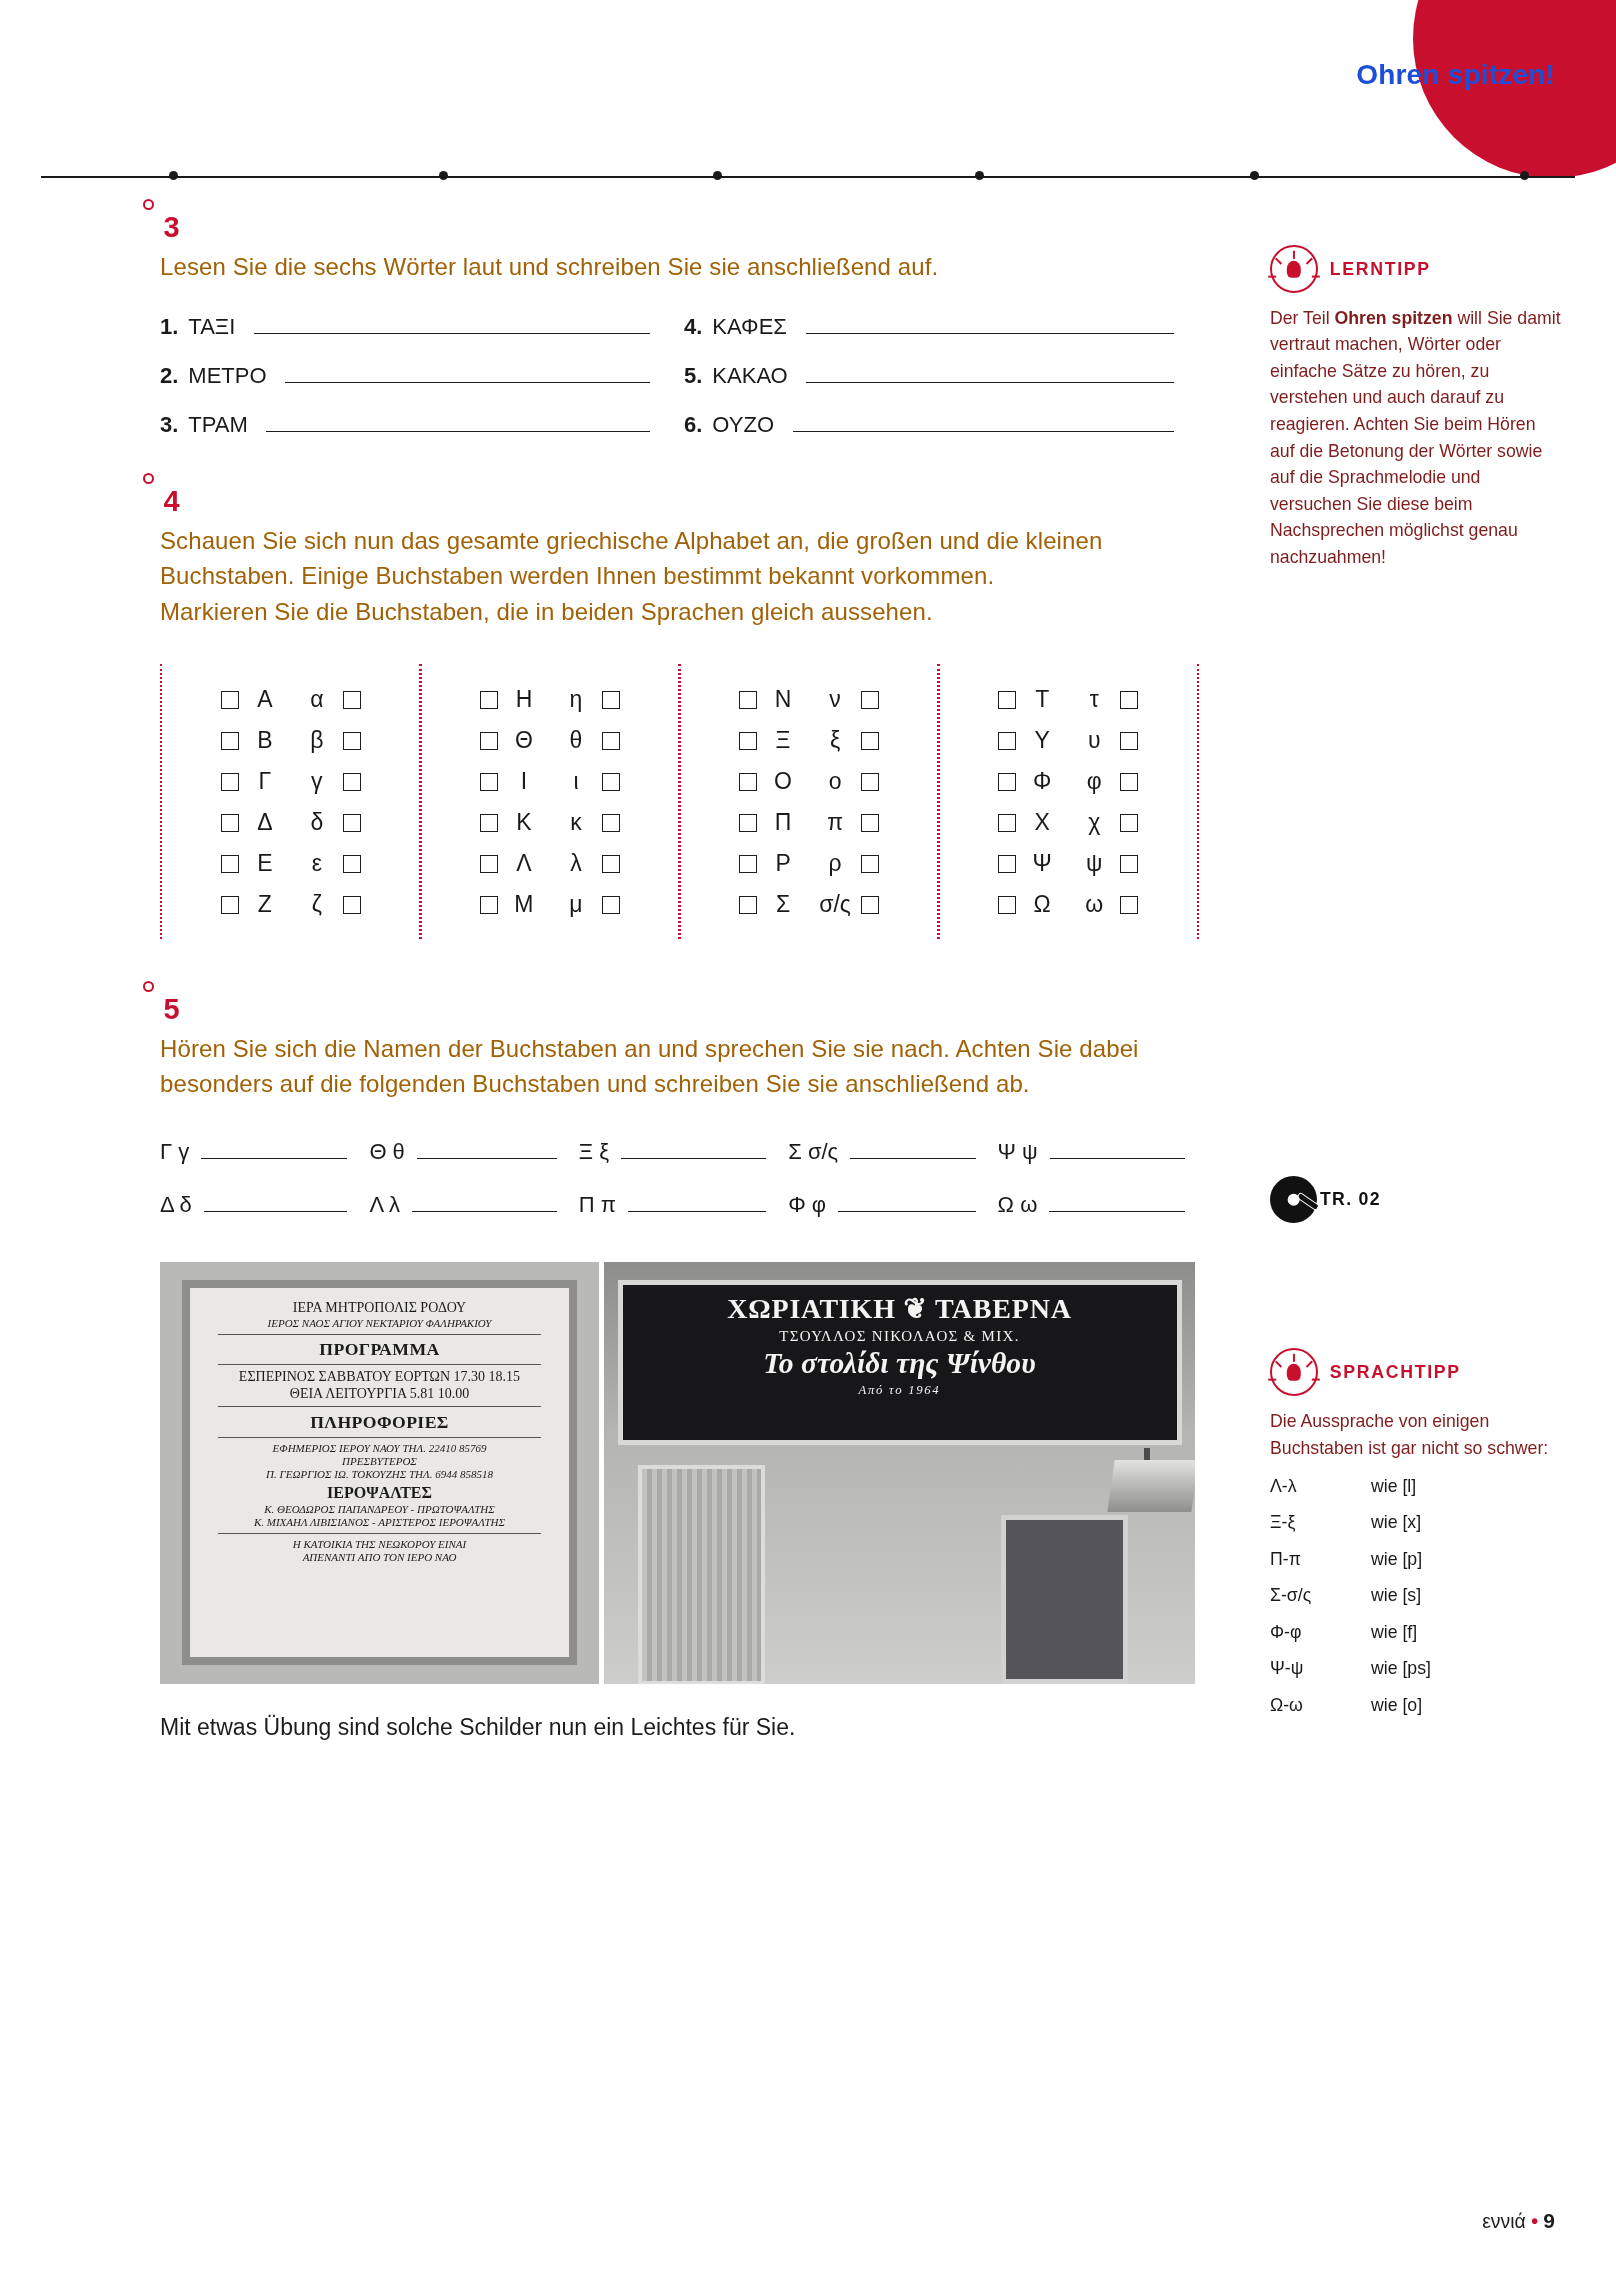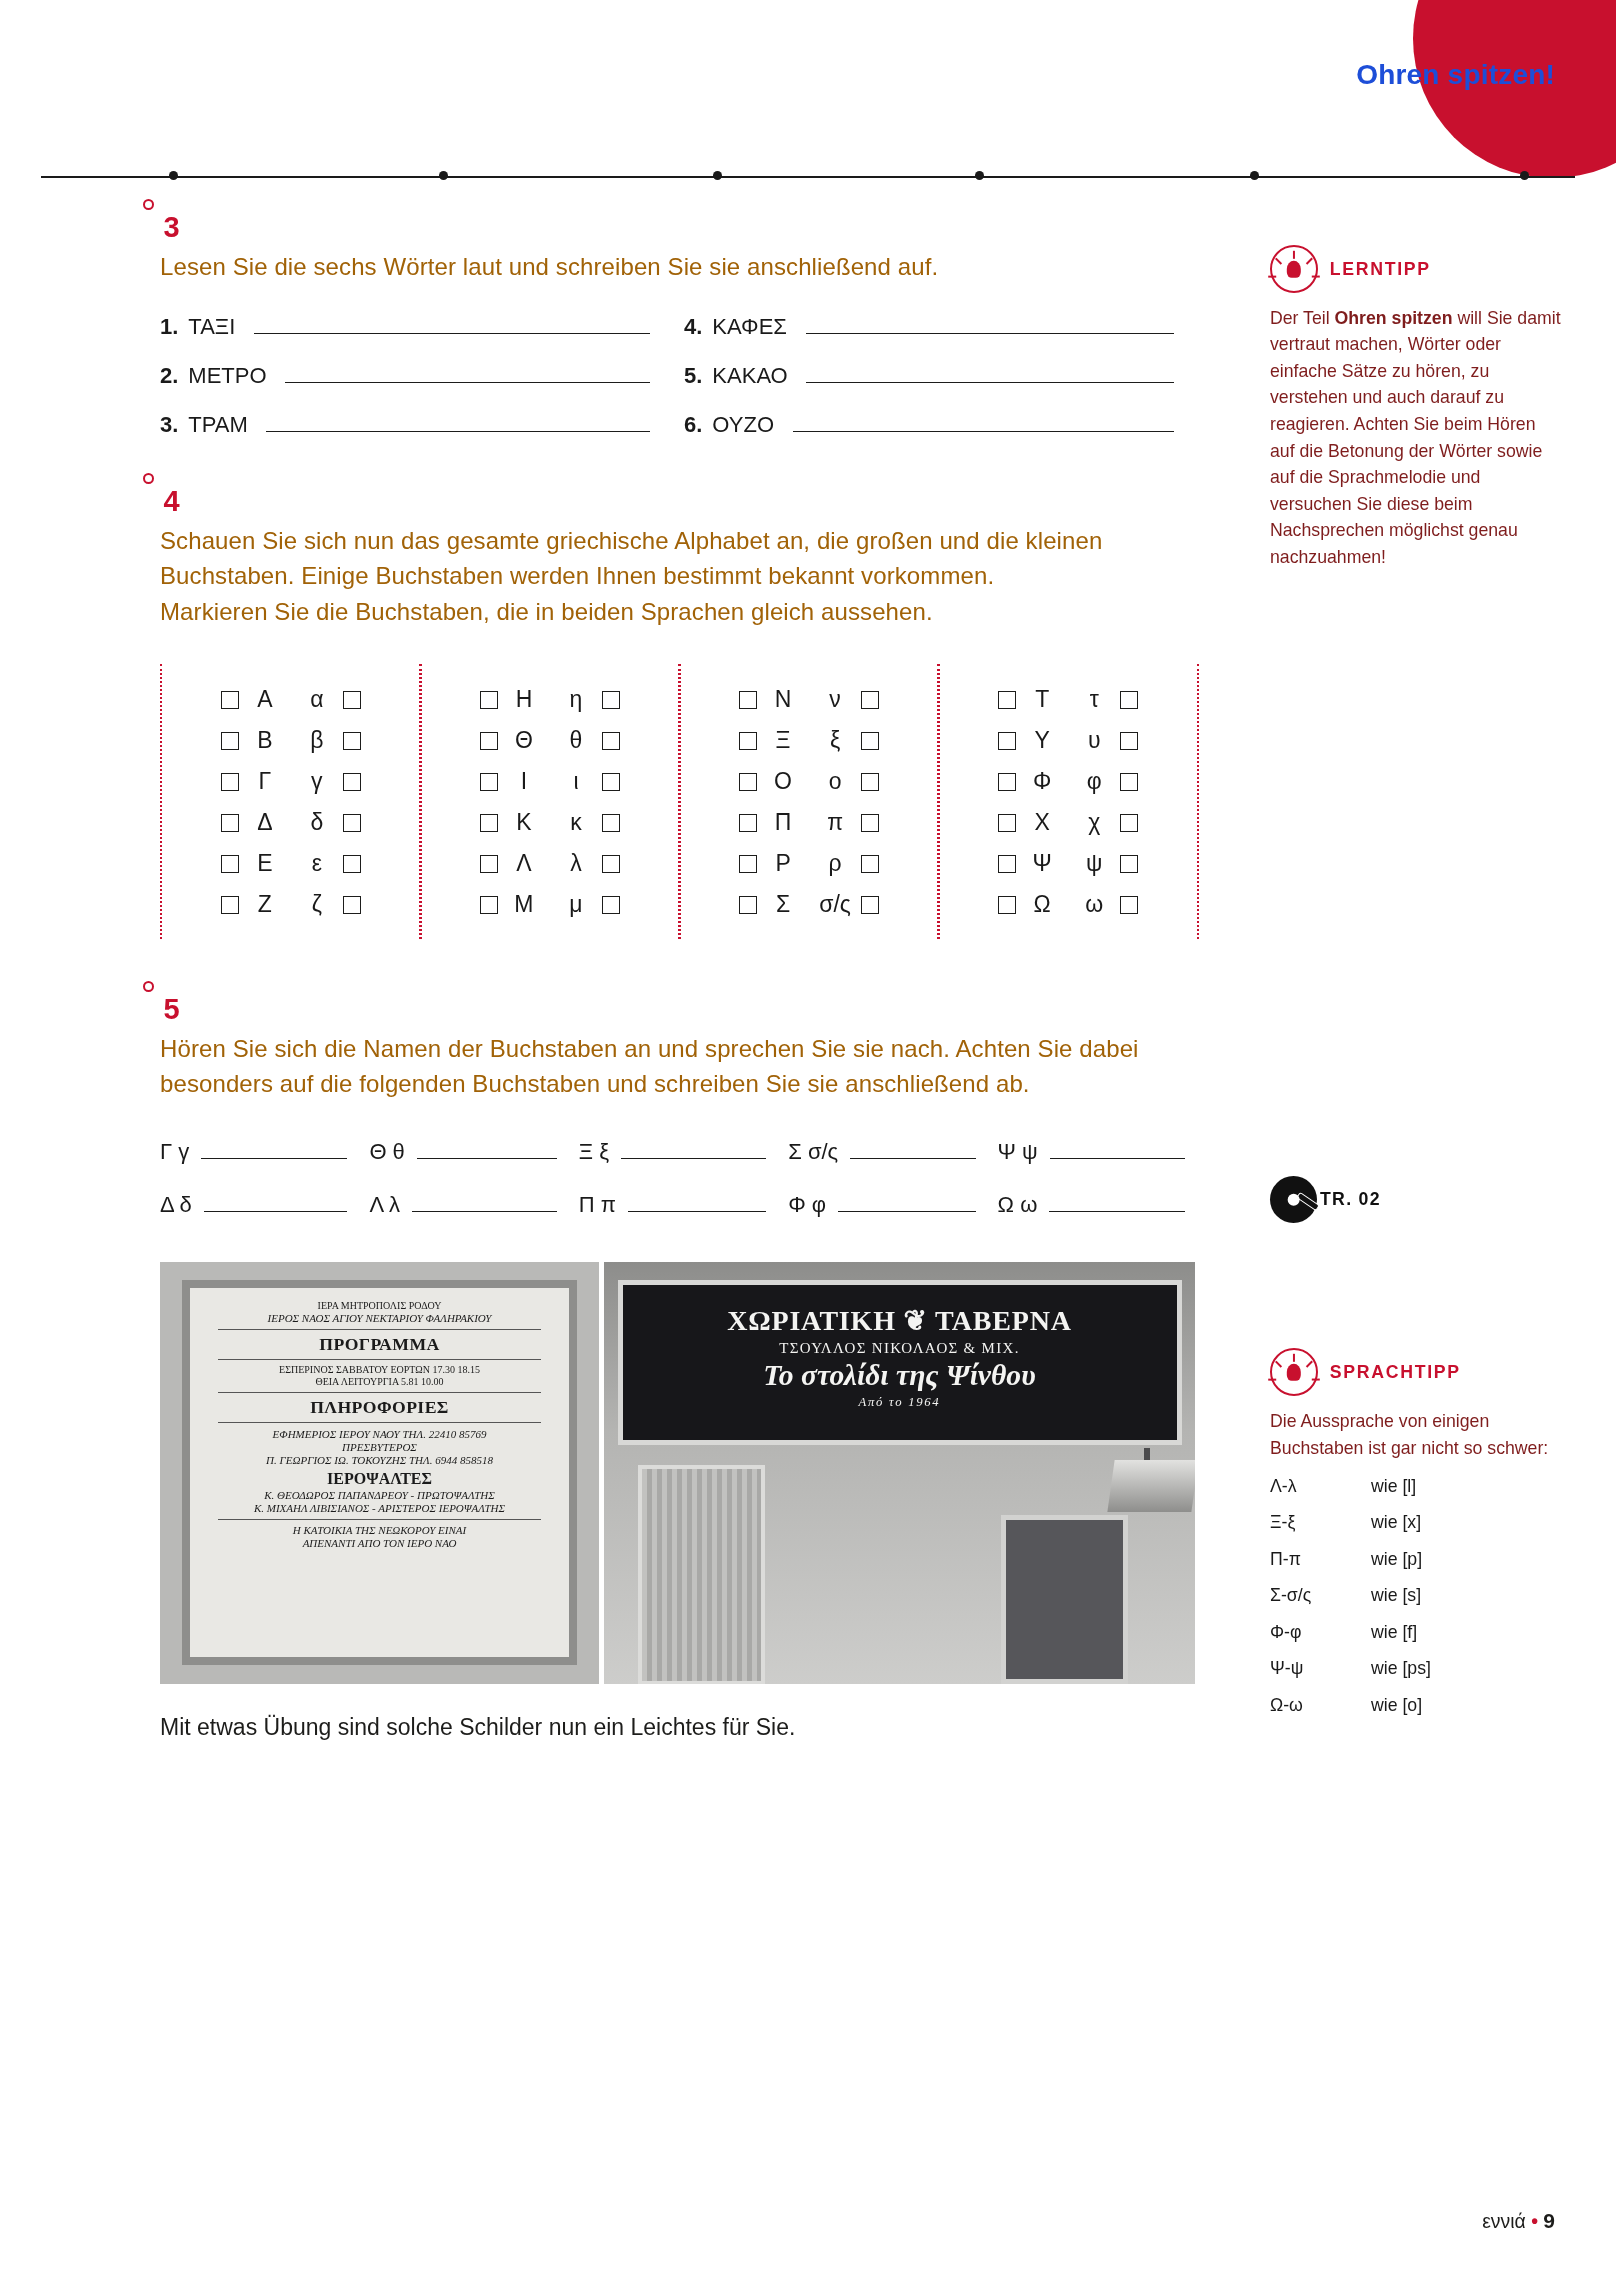--- a/index.html
+++ b/index.html
@@ -197,21 +197,21 @@
     background: #e9e8e4;
     border: 8.4px solid #8e8e8c;
     box-sizing: border-box;
     padding: 11.8px 8.4px;
     text-align: center;
     font-family: "Liberation Serif", serif;
     color: #1b1b1b;
   }
   .sign-frame div { line-height: 1.18; }
   .s-xs { font-size: 11px; font-style: italic; }
-  .s-sm { font-size: 10px; }
+  .s-sm { font-size: 14px; }
   .s-md { font-size: 16px; font-weight: bold; }
   .s-hd { font-size: 17.7px; font-weight: bold; letter-spacing: 0.4px; }
   .s-rule { border-top: 0.8px solid #555; margin: 4.2px 20px; }
 
   
   .tav-wall {
     position: absolute;
     left: 0; top: 0; right: 0; bottom: 0;
     background: linear-gradient(180deg,#8d8d8b 0%,#b4b4b2 40%,#cdcdcb 100%);
   }
@@ -219,21 +219,21 @@
     position: absolute;
     left: 13.5px; top: 18.6px; width: 564px; height: 165px;
     background: #17171a;
     border: 5.9px solid #d8d8d6;
     box-sizing: border-box;
     color: #f4f4f2;
     text-align: center;
     font-family: "Liberation Serif", serif;
     padding-top: 6.8px;
   }
-  .tav-1 { font-size: 28px; font-weight: bold; letter-spacing: 0.8px; margin-top: 12px; }
+  .tav-1 { font-size: 28px; font-weight: bold; letter-spacing: 0.8px; }
   .tav-2 { font-size: 15px; letter-spacing: 1.3px; margin-top: 3.4px; }
   .tav-3 { font-size: 29.6px; font-style: italic; font-weight: bold; margin-top: 1.7px; text-align: center; }
   .tav-4 { font-size: 12.7px; font-style: italic; margin-top: 3.4px; letter-spacing: 1.7px; }
   .tav-door {
     position: absolute;
     left: 397px; top: 253px; width: 127px; height: 169px;
     background: #56565a;
     border: 5px solid #d2d2d0;
     box-sizing: border-box;
   }

